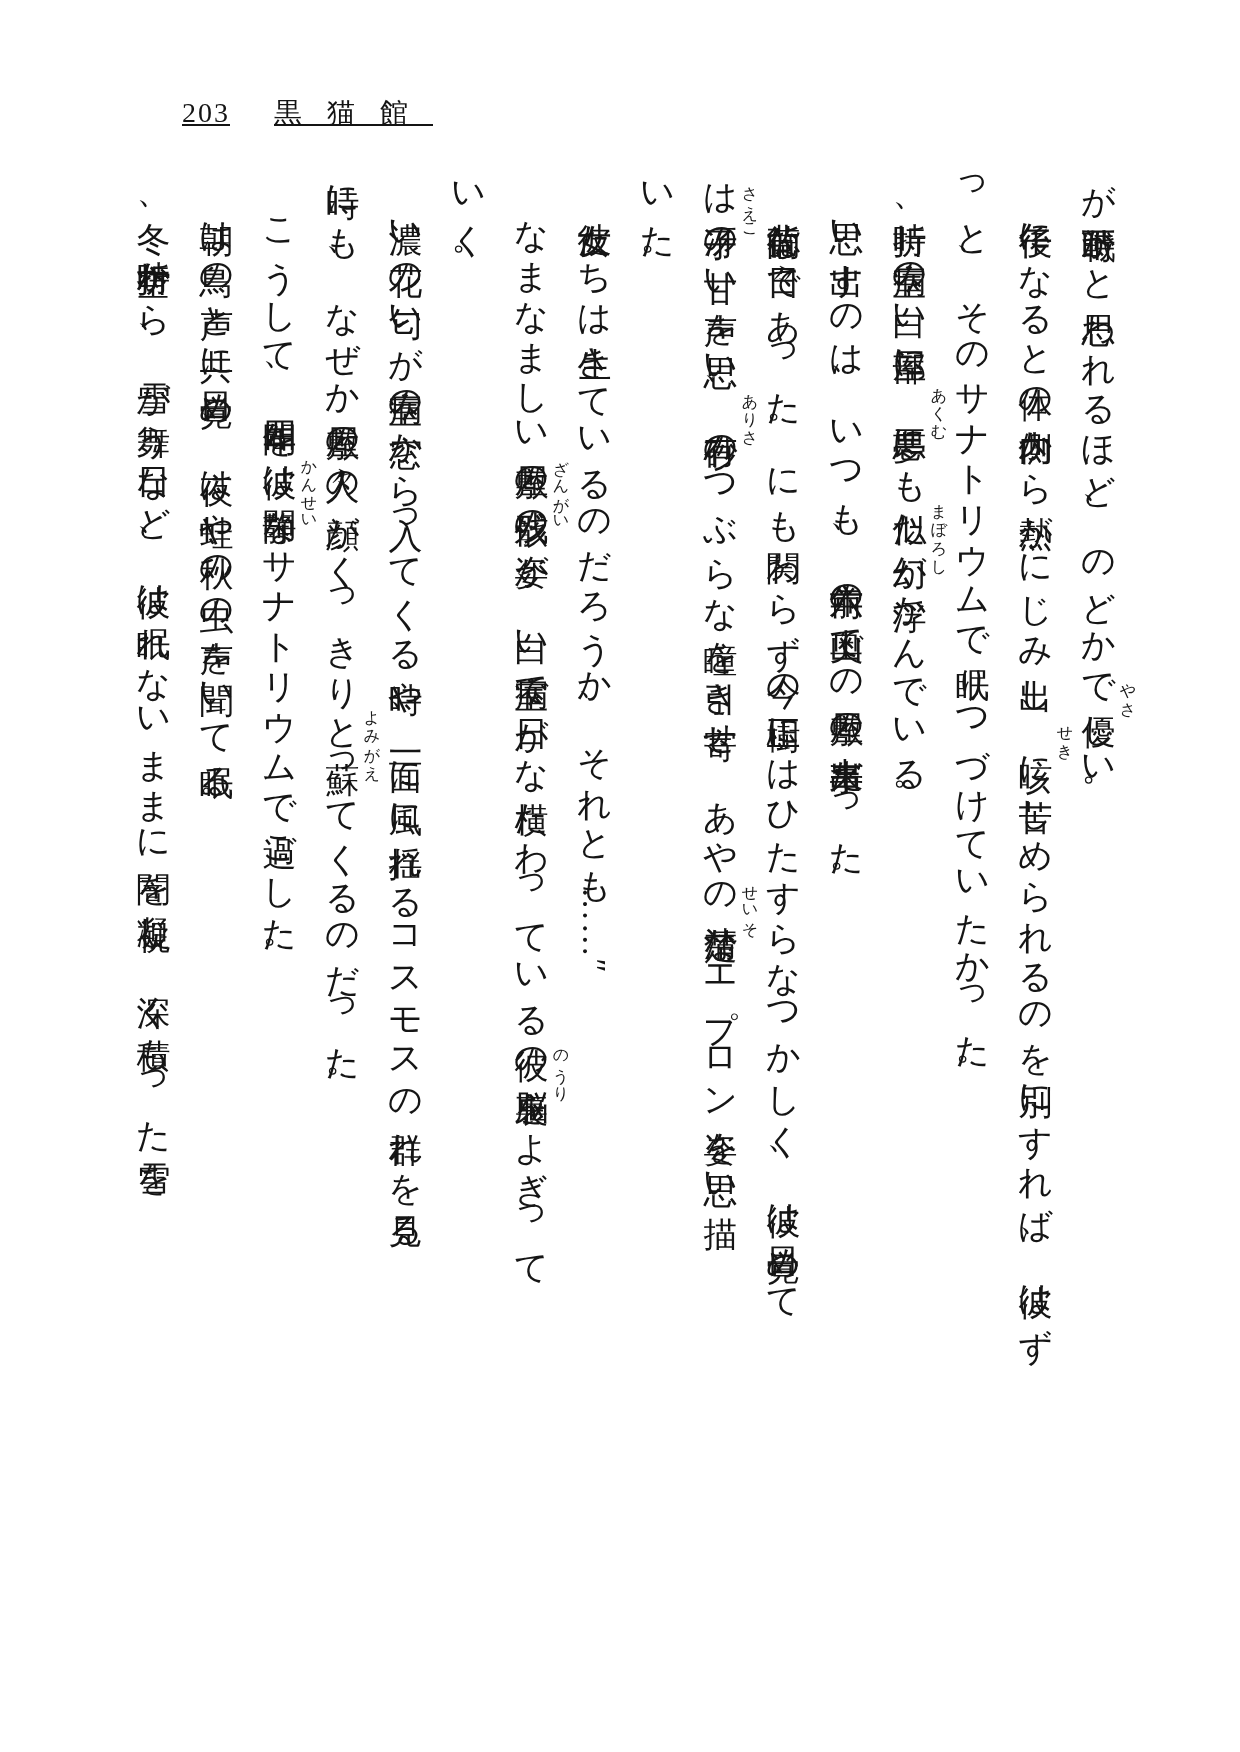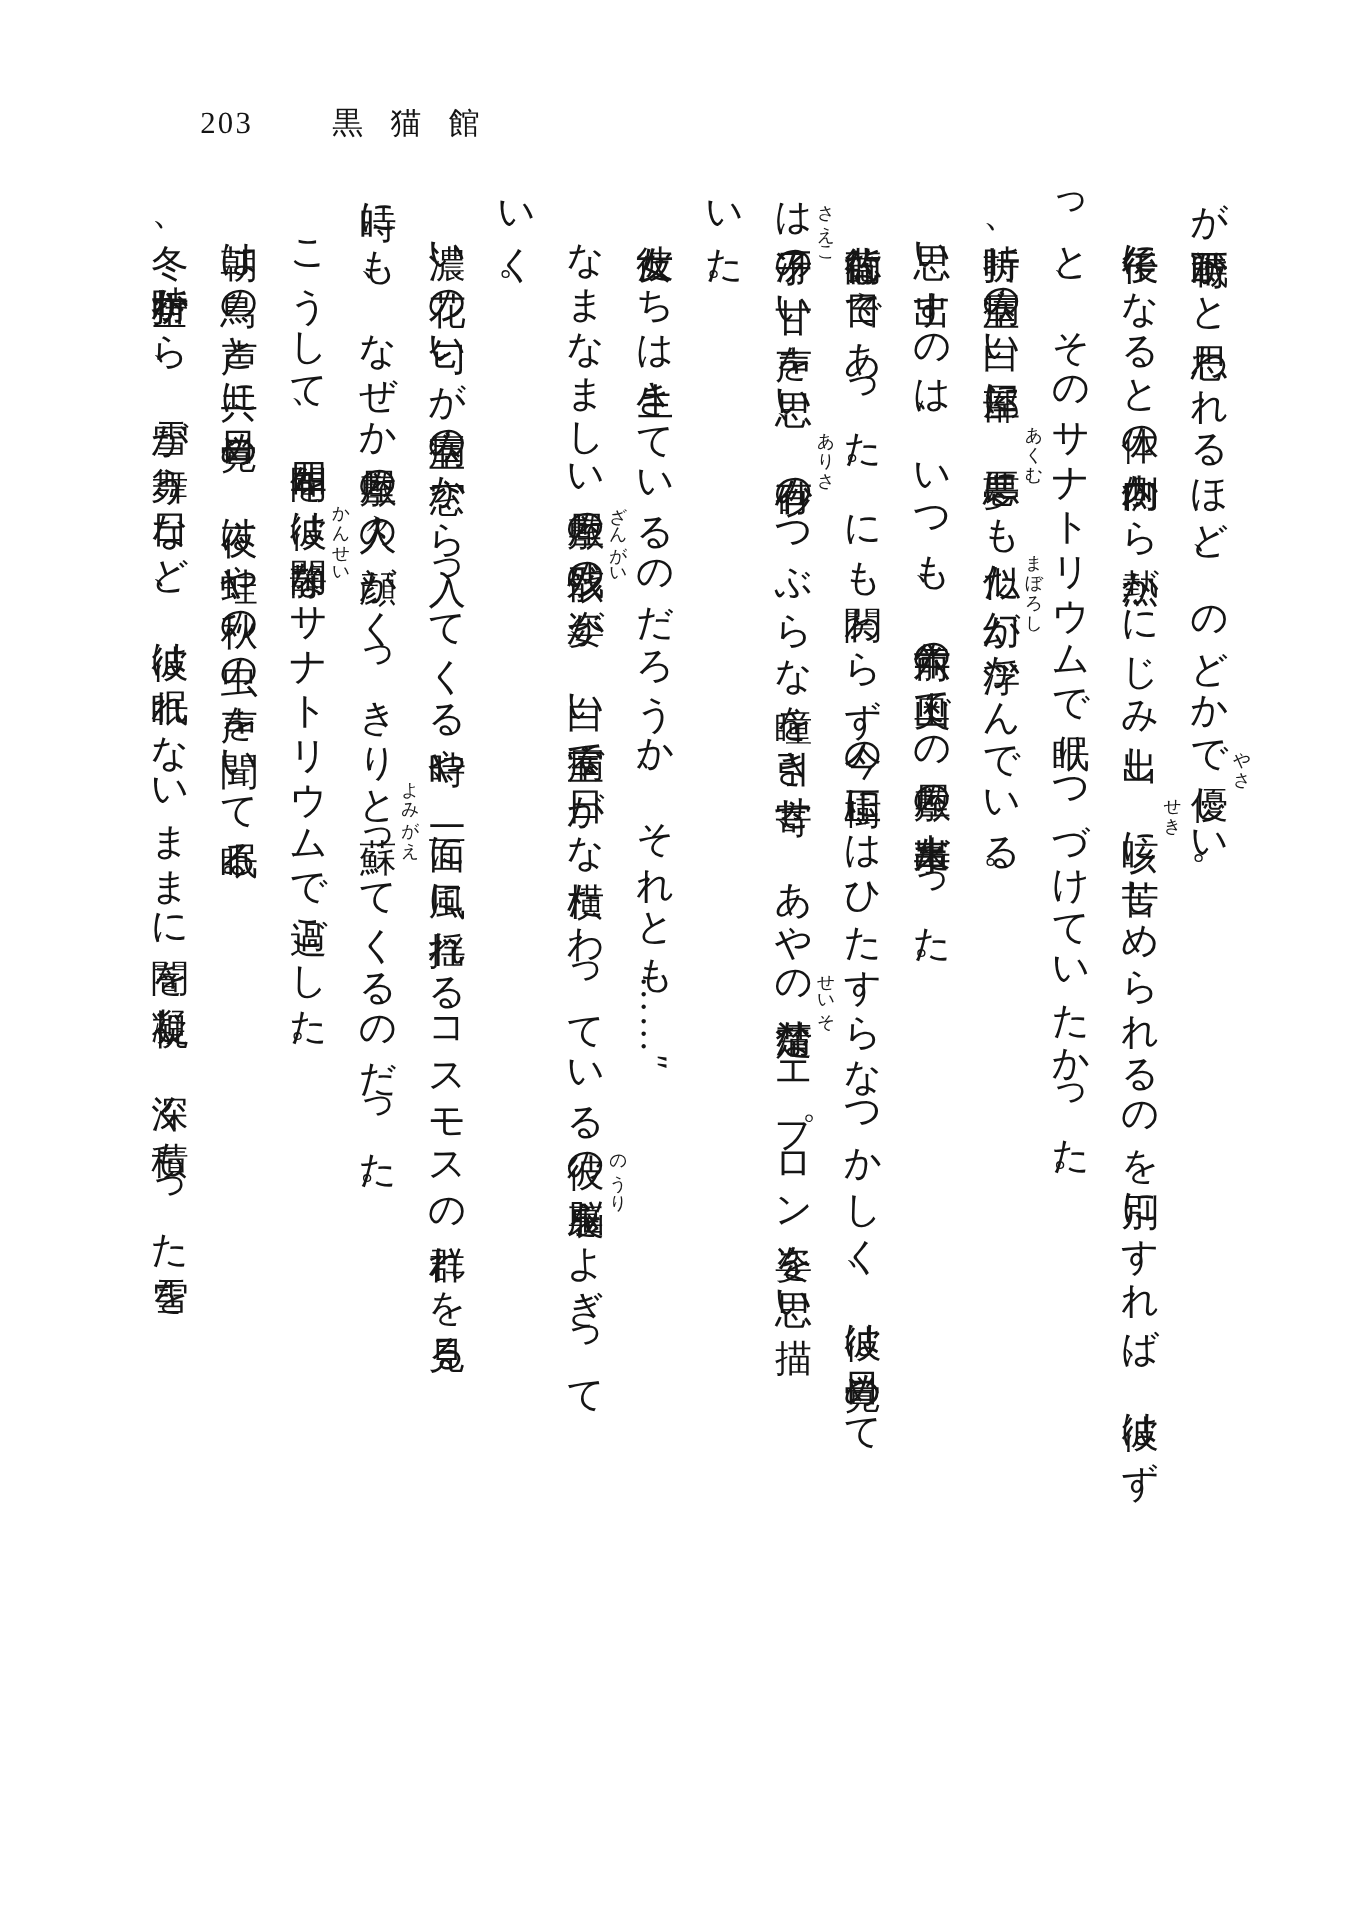--- a/index.html
+++ b/index.html
@@ -23,26 +23,27 @@
   
   .header {
     position: absolute;
     left: 182px;
     top: 98px;
     display: flex;
     align-items: baseline;
     font-size: 28px;
     line-height: 30px;
     color: #141414;
+    text-decoration: underline;
   }
   .page-number {
     letter-spacing: 2px;
   }
   .running-title {
-    margin-left: 72px;
+    margin-left: 44px;
     letter-spacing: 25px;
     white-space: nowrap;
   }
   
   .text-block {
     position: absolute;
     top: 160px;
     right: 124px;
     width: 1000px;
     height: 1440px;

